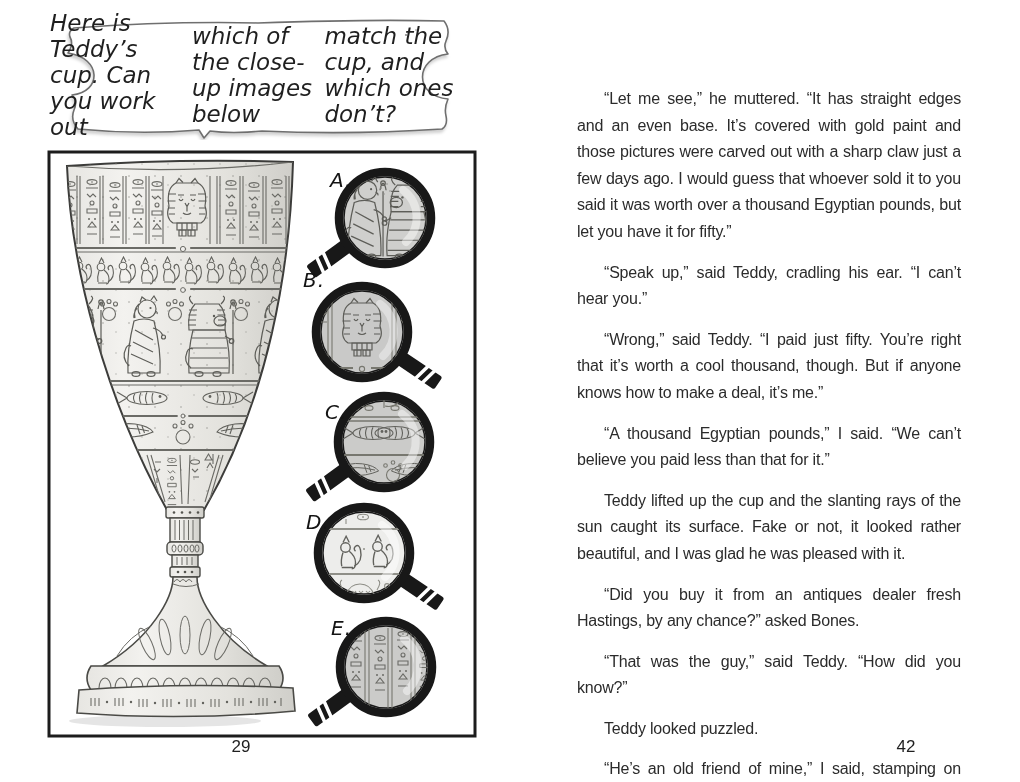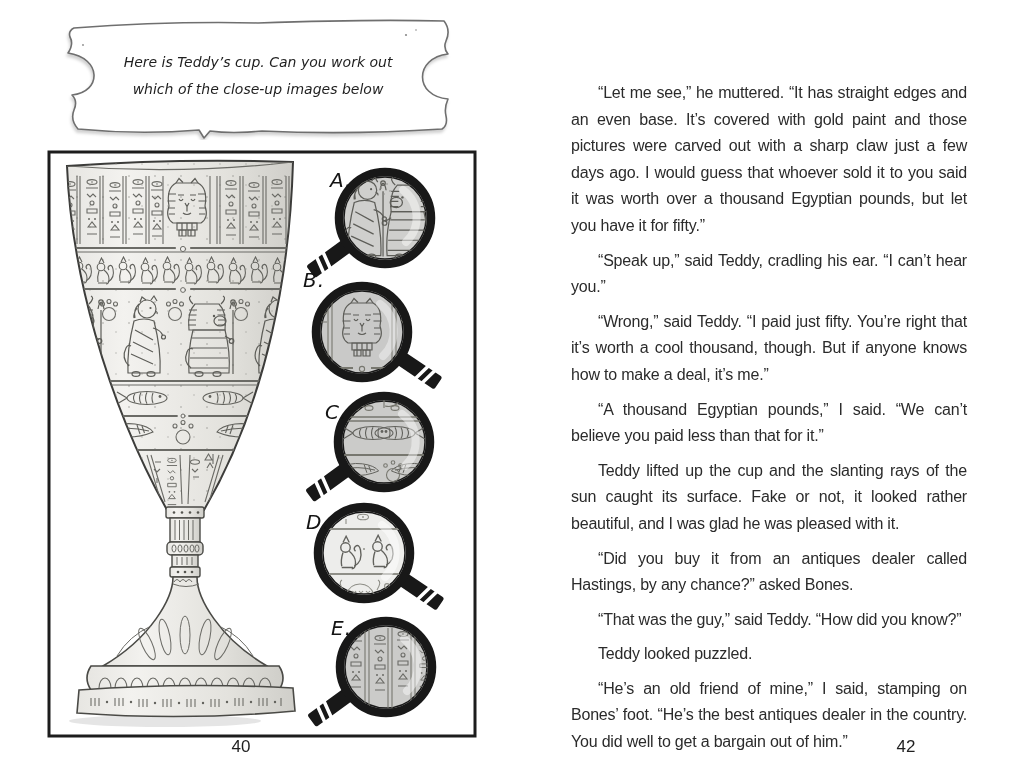--- a/index.html
+++ b/index.html
@@ -2,64 +2,65 @@
 <html><head>
 <meta charset="utf-8">
 <style>
   html,body{margin:0;padding:0;background:#ffffff;}
   body{width:1020px;height:782px;position:relative;overflow:hidden;
        font-family:"Liberation Sans",sans-serif;color:#2a2a2a;}
 
   
   .banner{position:absolute;left:50px;top:8px;width:416px;height:132px;}
   .banner svg{position:absolute;inset:0;}
-  .banner-text{position:absolute;inset:0;display:flex;flex-direction:column;
+  .banner-text{position:absolute;inset:0;display:flex;flex-direction:row;
       justify-content:center;align-items:center;row-gap:1px;
       font-family:"DejaVu Sans",sans-serif;font-style:italic;
-      font-size:14px;line-height:26px;color:#1f1f1f;padding-top:2px;}
+      font-size:23px;line-height:26px;color:#1f1f1f;padding-top:2px;}
 
   .illustration{position:absolute;left:47px;top:150px;width:430px;height:588px;}
   .illustration svg{position:absolute;inset:0;}
 
   .maglabel{position:absolute;font-family:"DejaVu Sans",sans-serif;
       font-style:italic;font-size:20px;color:#141414;letter-spacing:1px;}
   #lblA{left:283px;top:18px;}
   #lblB{left:256px;top:118px;}
   #lblC{left:278px;top:250px;}
   #lblD{left:259px;top:360px;}
   #lblE{left:284px;top:466px;}
 
   .pagenum{position:absolute;font-size:17px;color:#1f1f1f;width:34px;text-align:center;}
   #pn-left{left:224px;top:737px;}
   #pn-right{left:889px;top:737px;}
 
   
   .story{position:absolute;left:563px;top:72px;width:412px;
       font-size:16px;line-height:26.6px;letter-spacing:-0.2px;
       text-align:justify;color:#2b2b2b;}
-  .story p{margin:8px;text-indent:27px;}
+  .story p{margin:14px;text-indent:27px;}
 </style>
 </head>
 <body>
 
 <section>
 
   <div class="banner">
     <svg viewBox="0 0 416 132">
       <path d="M 24 20 Q 120 13 208 15 Q 320 11 394 13
                Q 401 22 396 33 q -3 7 2 13 C 364 50 364 88 398 91 q -4 9 -2 17 q 2 9 -4 13
                Q 300 127 212 123 q -30 3 -52 0 l -6 7 l -5 -8 Q 90 127 28 121
                Q 20 112 24 102 q 4 -9 -2 -15 C 52 84 52 50 18 45 q 6 -9 2 -16 q -2 -6 4 -9 Z" fill="#ffffff" stroke="#6f6f6f" stroke-width="1.6" stroke-linejoin="round" style="filter:drop-shadow(-1px 3px 1.5px rgba(0,0,0,0.18));"></path>
       <circle cx="356" cy="27" r="1.1" fill="#8a8a8a"></circle>
       <circle cx="366" cy="22" r="0.8" fill="#8a8a8a"></circle>
       <circle cx="33" cy="37" r="0.9" fill="#8a8a8a"></circle>
     </svg>
     <div class="banner-text">
       <div>Here is Teddy’s cup. Can you work out</div>
       <div>which of the close-up images below</div>
+      <div>match the cup, and which ones don’t?</div>
     </div>
   </div>
 
   <div class="illustration">
   <svg viewBox="0 0 430 588">
     <defs>
       <linearGradient id="cupg" x1="0" y1="0" x2="1" y2="0">
         <stop offset="0" stop-color="#e7e6e2"></stop>
             <stop offset="0.25" stop-color="#f3f2ef"></stop>
         <stop offset="0.7" stop-color="#e3e2dd"></stop>
@@ -483,29 +484,29 @@
     </g>
   </svg>
 
   <div class="maglabel" id="lblA">A.</div>
   <div class="maglabel" id="lblB">B.</div>
   <div class="maglabel" id="lblC">C.</div>
   <div class="maglabel" id="lblD">D.</div>
   <div class="maglabel" id="lblE">E.</div>
   </div>
 
-  <div class="pagenum" id="pn-left">40</div>
+  <div class="pagenum" id="pn-left">29</div>
 </section>
 
 <section>
   <div class="story">
     <p>“Let me see,” he muttered. “It has straight edges and an even base. It’s covered with gold paint and those pictures were carved out with a sharp claw just a few days ago. I would guess that whoever sold it to you said it was worth over a thousand Egyptian pounds, but let you have it for fifty.”</p>
     <p>“Speak up,” said Teddy, cradling his ear. “I can’t hear you.”</p>
     <p>“Wrong,” said Teddy. “I paid just fifty. You’re right that it’s worth a cool thousand, though. But if anyone knows how to make a deal, it’s me.”</p>
     <p>“A thousand Egyptian pounds,” I said. “We can’t believe you paid less than that for it.”</p>
     <p>Teddy lifted up the cup and the slanting rays of the sun caught its surface. Fake or not, it looked rather beautiful, and I was glad he was pleased with it.</p>
-    <p>“Did you buy it from an antiques dealer called Hastings, by any chance?” asked Bones.</p>
+    <p>“Did you buy it from an antiques dealer fresh Hastings, by any chance?” asked Bones.</p>
     <p>“That was the guy,” said Teddy. “How did you know?”</p>
     <p>Teddy looked puzzled.</p>
     <p>“He’s an old friend of mine,” I said, stamping on Bones’ foot. “He’s the best antiques dealer in the country. You did well to get a bargain out of him.”</p>
   </div>
   <div class="pagenum" id="pn-right">42</div>
 </section>
 
 </body></html>

